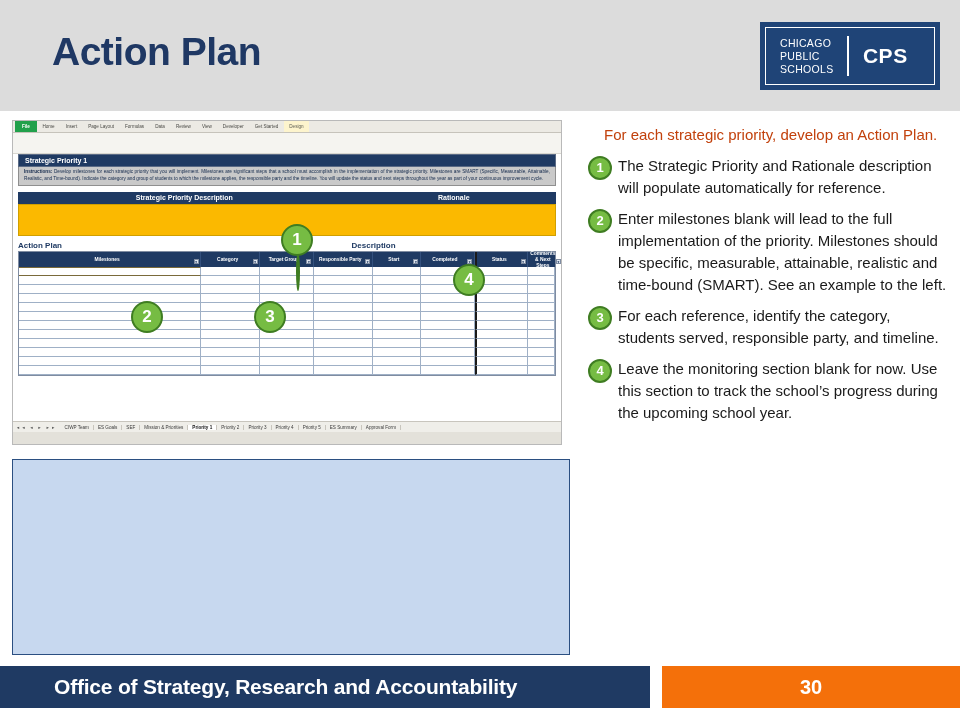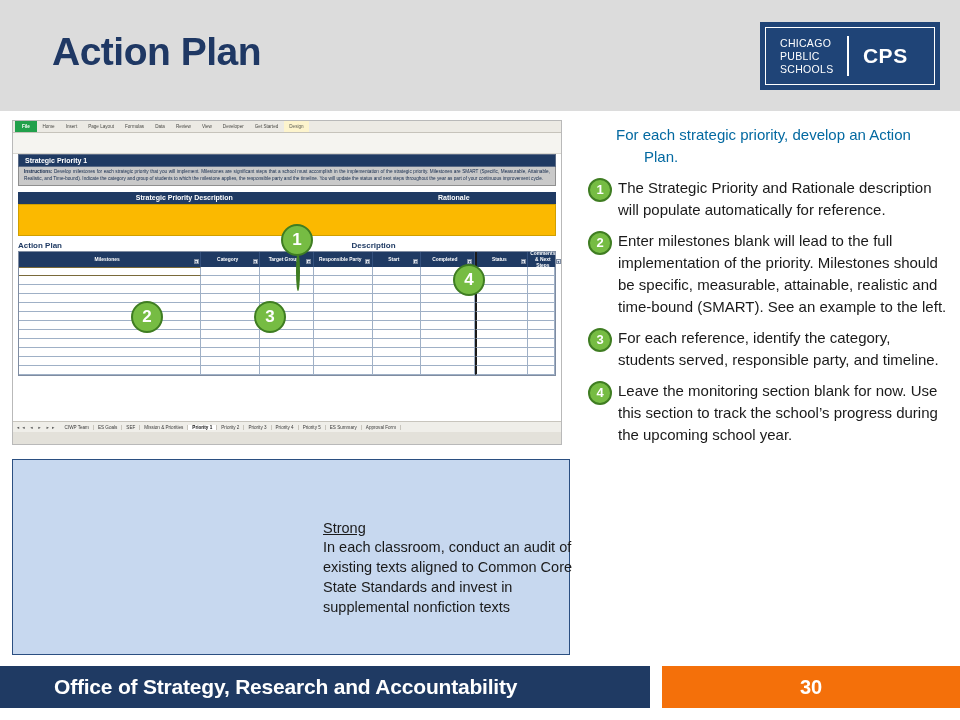--- a/index.html
+++ b/index.html
@@ -168,22 +168,22 @@
   .col-weak { position:absolute; left:30px; top:60px; width:180px; }
   .col-strong { position:absolute; left:310px; top:60px; width:250px; }
   .col-head {
     font-size:14.5px; color:#1a1a1a; text-decoration:underline; margin-bottom:1px;
   }
   .col-text { font-size:14.5px; color:#1a1a1a; line-height:20px; }
 
   
   .right-col { position:absolute; left:588px; top:124px; width:360px; }
   .intro-text {
-    font-size:15px; color:#0369a1; line-height:22px; margin-bottom:9px;
-    padding-left:28px; text-indent:-28px; margin-left:28px;
+    font-size:15px; color:#c2410c; line-height:22px; margin-bottom:9px;
+    padding-left:28px; text-indent:-28px; margin-left:16px;
   }
   .step { display:flex; margin-bottom:9px; }
   .step-badge {
     flex:0 0 24px; width:24px; height:24px; border-radius:50%;
     background:#76bc43; border:2px solid #3f7d22; color:#ffffff;
     font-size:13px; font-weight:bold; text-align:center; line-height:20px;
     margin-right:6px; margin-top:1px;
   }
   .step-text { font-size:15px; color:#1a1a1a; line-height:22px; flex:1; }
 
@@ -436,24 +436,20 @@
 <div class="callout lead" style="left:296px; top:253px; height:38px;"></div>
 <div class="callout big" style="left:281px; top:224px;">1</div>
 
 <div class="callout big" style="left:131px; top:301px;">2</div>
 <div class="callout big" style="left:254px; top:301px;">3</div>
 <div class="callout big" style="left:453px; top:264px;">4</div>
 
 <div class="milestone-box">
 
 
-  <div class="col-strong">
-    <div class="col-head">Strong</div>
-    <div class="col-text">In each classroom, conduct an audit of existing texts aligned to Common Core State Standards and invest in supplemental nonfiction texts</div>
-  </div>
 </div>
 
 <div class="right-col">
   <div class="intro-text">For each strategic priority, develop an Action Plan.</div>
 
   <div class="step">
     <div class="step-badge">1</div>
     <div class="step-text">The Strategic Priority and Rationale description will populate automatically for reference.</div>
   </div>
 

